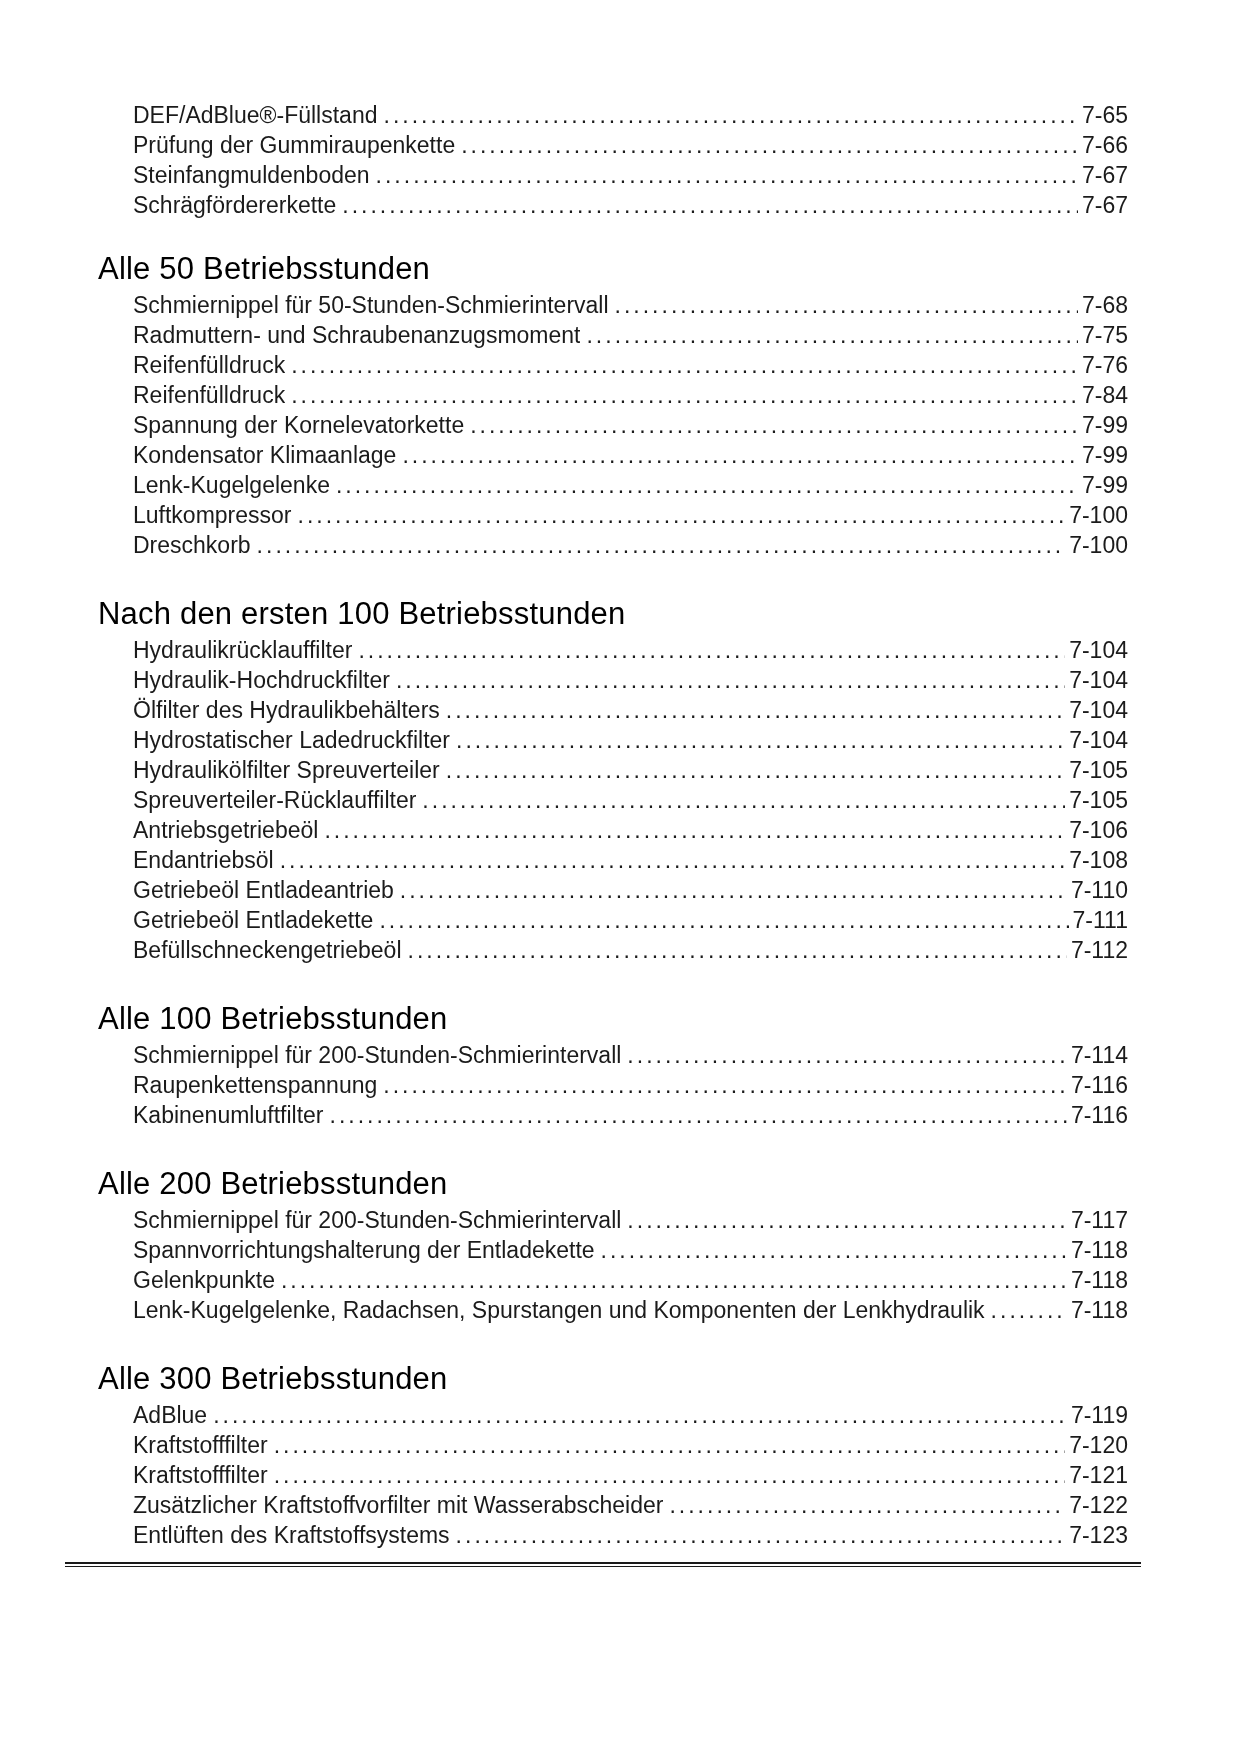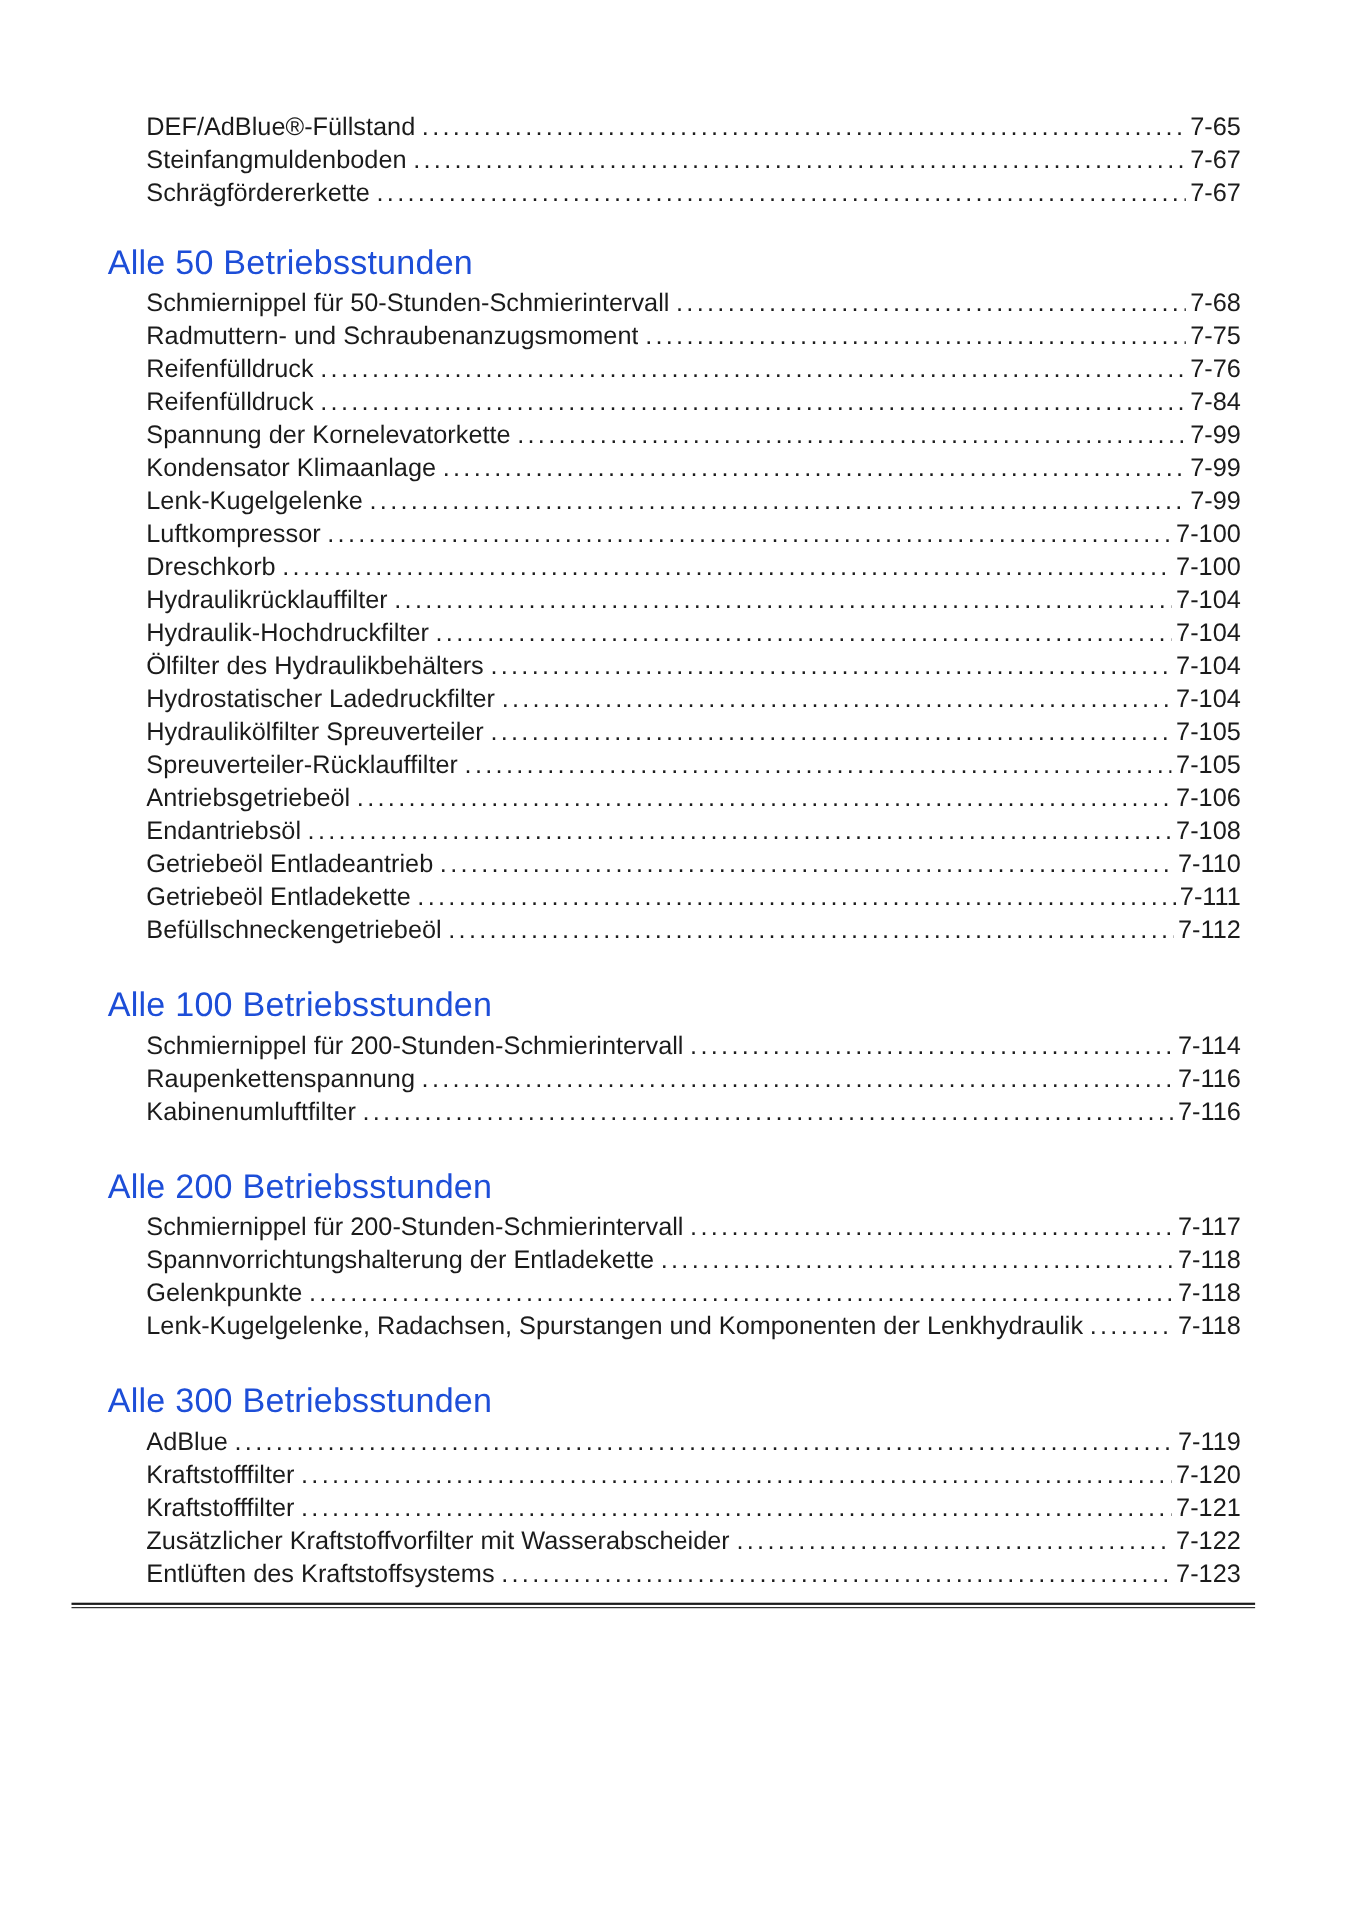--- a/index.html
+++ b/index.html
@@ -22,21 +22,21 @@
     padding: 100px 113px 0 98px;
     background: #ffffff;
     position: relative;
   }
   .toc-section { margin: 0; }
   .section-heading {
     font-size: 31px;
     line-height: 38px;
     font-weight: 400;
     margin: 35px 0 2px 0;
-    color: #1d4ed8;
+    color: #000000;
     letter-spacing: 0.2px;
   }
   .toc-section.first-section .section-heading { margin-top: 30px; }
   .toc-entries { margin: 0; }
   .toc-entry {
     display: flex;
     align-items: flex-end;
     padding-left: 35px;
     font-size: 23px;
     line-height: 30px;
@@ -68,20 +68,25 @@
 <body>
 
 <div class="page">
   <div class="toc-entries">
       <div class="toc-entry">
     <span class="entry-label">DEF/AdBlue®-Füllstand</span>
     <span class="dot-leader"></span>
     <span class="entry-page">7-65</span>
   </div>
       <div class="toc-entry">
+    <span class="entry-label">Prüfung der Gummiraupenkette</span>
+    <span class="dot-leader"></span>
+    <span class="entry-page">7-66</span>
+  </div>
+      <div class="toc-entry">
     <span class="entry-label">Steinfangmuldenboden</span>
     <span class="dot-leader"></span>
     <span class="entry-page">7-67</span>
   </div>
       <div class="toc-entry">
     <span class="entry-label">Schrägfördererkette</span>
     <span class="dot-leader"></span>
     <span class="entry-page">7-67</span>
   </div>
     </div>
@@ -130,20 +135,21 @@
     <span class="entry-page">7-100</span>
   </div>
           <div class="toc-entry">
     <span class="entry-label">Dreschkorb</span>
     <span class="dot-leader"></span>
     <span class="entry-page">7-100</span>
   </div>
         </div>
   </div>
       <div class="toc-section">
+    <h2 class="section-heading">Nach den ersten 100 Betriebsstunden</h2>
     <div class="toc-entries">
           <div class="toc-entry">
     <span class="entry-label">Hydraulikrücklauffilter</span>
     <span class="dot-leader"></span>
     <span class="entry-page">7-104</span>
   </div>
           <div class="toc-entry">
     <span class="entry-label">Hydraulik-Hochdruckfilter</span>
     <span class="dot-leader"></span>
     <span class="entry-page">7-104</span>

